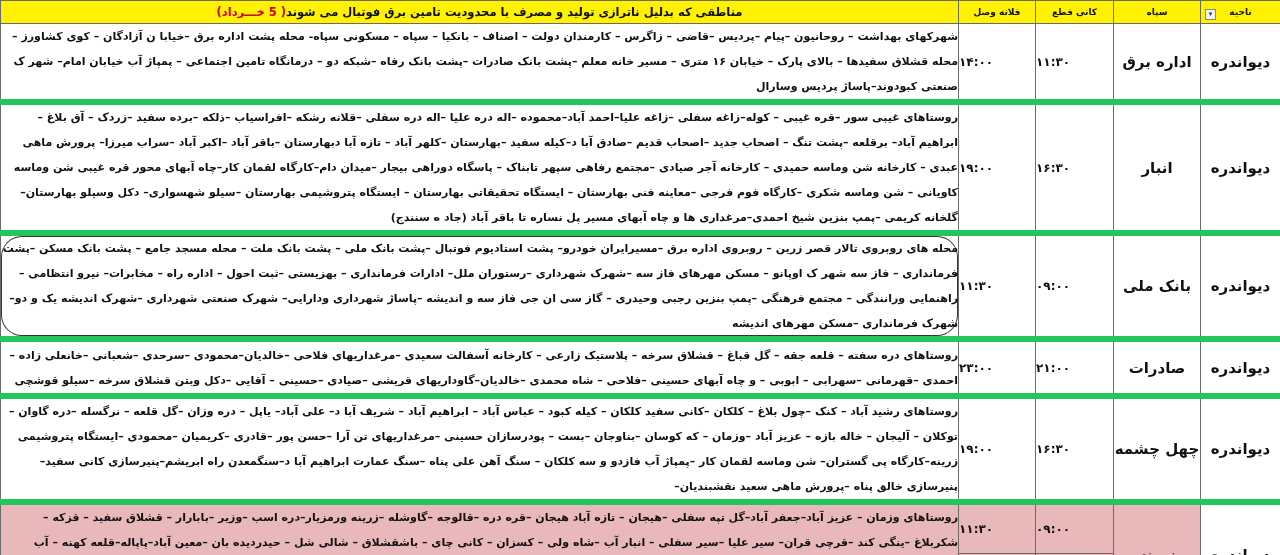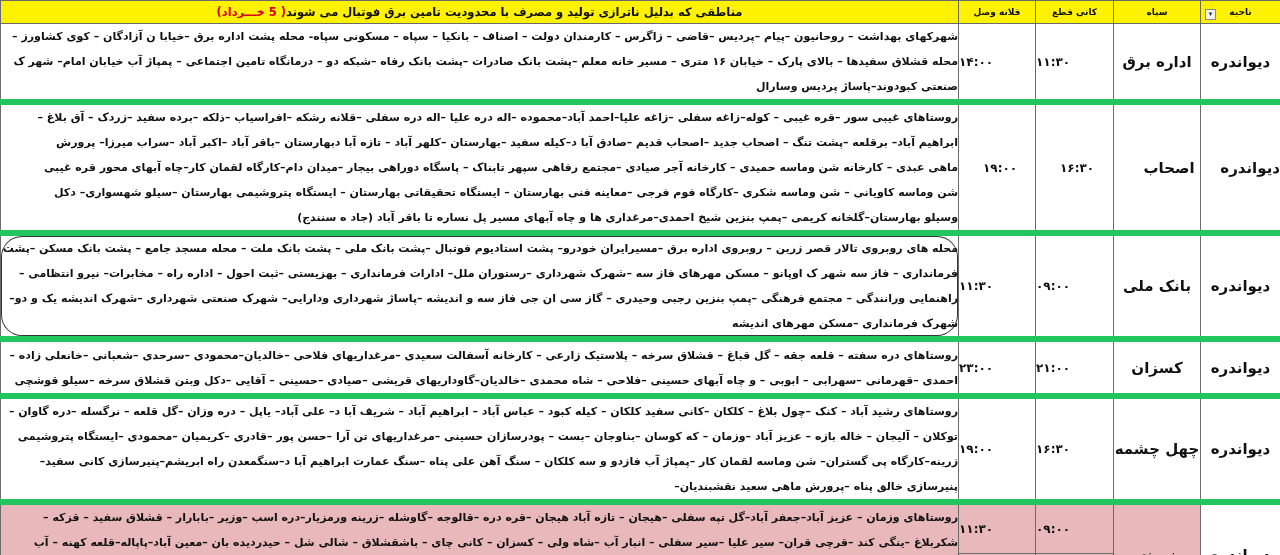--- a/index.html
+++ b/index.html
@@ -50,21 +50,21 @@
     td.areas {
       direction: rtl;
       text-align: right;
       font-size: 11px;
       font-weight: bold;
       line-height: 25px;
       padding: 0 8px 0 6px;
       white-space: normal;
     }
     tr.r1 td { height: 51px; }
-    tr.r2 td { height: 103px; padding-left: 24px; }
+    tr.r2 td { height: 103px; }
     tr.r3 td { height: 77px; border-radius: 21px; }
     tr.r4 td { height: 51px; }
     tr.r5 td { height: 77px; }
     tr.r6a td { height: 40px; }
     tr.r6b td { height: 40px; }
     tr.pink td { background: #e8b8bb; }
     td.boxed { box-shadow: inset 0 0 0 1px #333; }
     tr.sep td { border-bottom: 6px solid #22c55e; }
   </style>
 </head>
@@ -95,35 +95,35 @@
   <tbody>
     <tr class="r1 sep">
       <td class="region">دیواندره</td>
       <td class="feeder">اداره برق</td>
       <td class="time">۱۱:۳۰</td>
       <td class="time">۱۴:۰۰</td>
       <td class="areas">شهرکهای بهداشت – روحانیون –پیام –پردیس –قاضی – زاگرس – کارمندان دولت – اصناف – بانکیا – سپاه – مسکونی سپاه- محله پشت اداره برق –خیابا ن آزادگان – کوی کشاورز – محله قشلاق سفیدها – بالای پارک – خیابان ۱۶ متری – مسیر خانه معلم –پشت بانک صادرات –پشت بانک رفاه –شبکه دو – درمانگاه تامین اجتماعی – پمپاژ آب خیابان امام– شهر ک صنعتی کبودوند–پاساژ پردیس وسارال</td>
     </tr>
     <tr class="r2 sep">
       <td class="region">دیواندره</td>
-      <td class="feeder">اصحاب</td>
+      <td class="feeder">انبار</td>
       <td class="time">۱۶:۳۰</td>
       <td class="time">۱۹:۰۰</td>
       <td class="areas">روستاهای غیبی سور –قره غیبی – کوله–زاغه سفلی –زاغه علیا–احمد آباد–محموده –اله دره علیا –اله دره سفلی –قلانه رشکه –افراسیاب –ذلکه –برده سفید –زردک – آق بلاغ –ابراهیم آباد– برقلعه –پشت تنگ – اصحاب جدید –اصحاب قدیم –صادق آبا د–کیله سفید –بهارستان –کلهر آباد – تازه آبا دبهارستان –باقر آباد –اکبر آباد –سراب میرزا– پرورش ماهی عبدی – کارخانه شن وماسه حمیدی – کارخانه آجر صیادی –مجتمع رفاهی سپهر تابناک – پاسگاه دوراهی بیجار –میدان دام–کارگاه لقمان کار–چاه آبهای محور قره غیبی شن وماسه کاویانی – شن وماسه شکری –کارگاه فوم فرجی –معاینه فنی بهارستان – ایستگاه تحقیقاتی بهارستان – ایستگاه پتروشیمی بهارستان –سیلو شهسواری– دکل وسیلو بهارستان–گلخانه کریمی –پمپ بنزین شیخ احمدی–مرغداری ها و چاه آبهای مسیر پل نساره تا باقر آباد (جاد ه سنندج)</td>
     </tr>
     <tr class="r3 sep">
       <td class="region">دیواندره</td>
       <td class="feeder">بانک ملی</td>
       <td class="time">۰۹:۰۰</td>
       <td class="time">۱۱:۳۰</td>
       <td class="areas boxed">محله های روبروی تالار قصر زرین – روبروی اداره برق –مسیرایران خودرو– پشت استادیوم فوتبال –پشت بانک ملی – پشت بانک ملت – محله مسجد جامع – پشت بانک مسکن –پشت فرمانداری – فاز سه شهر ک اوپانو – مسکن مهرهای فاز سه –شهرک شهرداری –رستوران ملل– ادارات فرمانداری – بهزیستی –ثبت احول – اداره راه – مخابرات– نیرو انتظامی –راهنمایی ورانندگی – مجتمع فرهنگی –پمپ بنزین رجبی وحیدری – گاز سی ان جی فاز سه و اندیشه –پاساژ شهرداری ودارایی– شهرک صنعتی شهرداری –شهرک اندیشه یک و دو–شهرک فرمانداری –مسکن مهرهای اندیشه</td>
     </tr>
     <tr class="r4 sep">
       <td class="region">دیواندره</td>
-      <td class="feeder">کسزان</td>
+      <td class="feeder">صادرات</td>
       <td class="time">۲۱:۰۰</td>
       <td class="time">۲۳:۰۰</td>
       <td class="areas">روستاهای دره سفته – قلعه جقه – گل قباغ – قشلاق سرخه – پلاستیک زارعی – کارخانه آسفالت سعیدی –مرغداریهای فلاحی –خالدیان–محمودی –سرحدی –شعبانی –خانعلی زاده –احمدی –قهرمانی –سهرابی – ابوبی – و چاه آبهای حسینی –فلاحی – شاه محمدی –خالدیان–گاوداریهای قریشی –صیادی –حسینی – آقایی –دکل وبتن قشلاق سرخه –سیلو قوشچی</td>
     </tr>
     <tr class="r5 sep">
       <td class="region">دیواندره</td>
       <td class="feeder">چهل چشمه</td>
       <td class="time">۱۶:۳۰</td>
       <td class="time">۱۹:۰۰</td>
       <td class="areas">روستاهای رشید آباد – کنک –چول بلاغ – کلکان –کانی سفید کلکان – کیله کبود – عباس آباد – ابراهیم آباد – شریف آبا د– علی آباد– یاپل – دره وزان –گل قلعه – نرگسله –دره گاوان –توکلان – آلیجان – خاله بازه – عزیز آباد –وزمان – که کوسان –بناوجان –بست – پودرسازان حسینی –مرغداریهای تن آرا –حسن پور –قادری –کریمیان –محمودی –ایستگاه پتروشیمی زرینه–کارگاه پی گستران– شن وماسه لقمان کار –پمپاژ آب فازدو و سه کلکان – سنگ آهن علی پناه –سنگ عمارت ابراهیم آبا د–سنگمعدن راه ابریشم–پنیرسازی کانی سفید–پنیرسازی خالق پناه –پرورش ماهی سعید نقشبندیان–</td>

